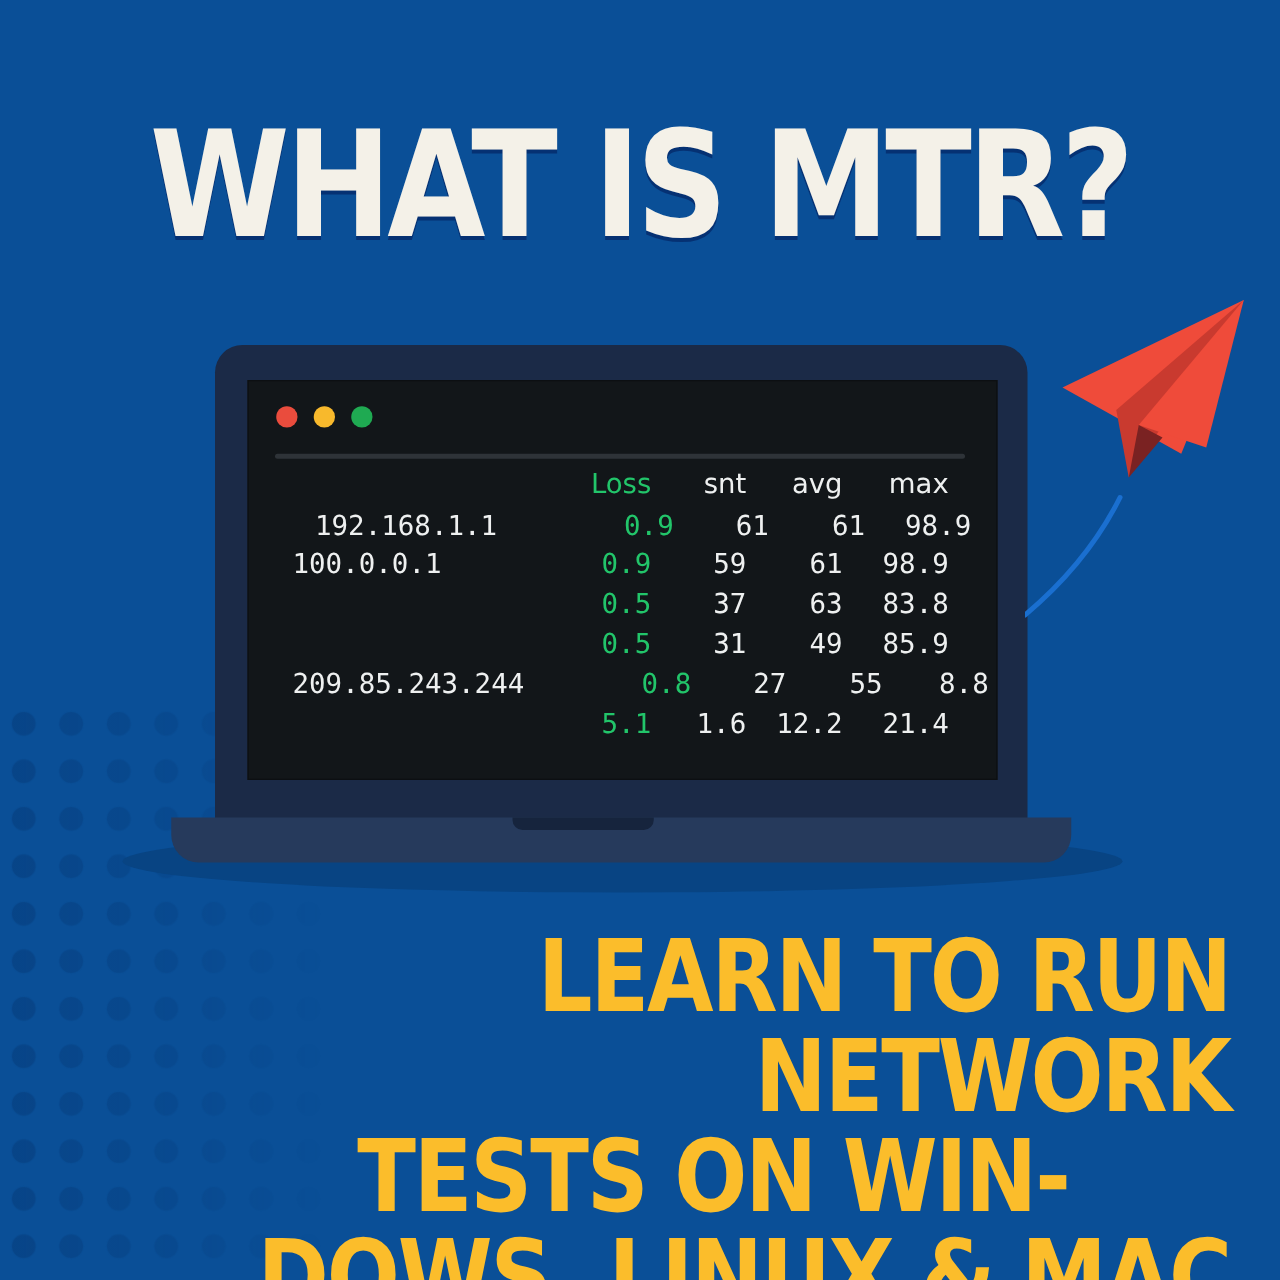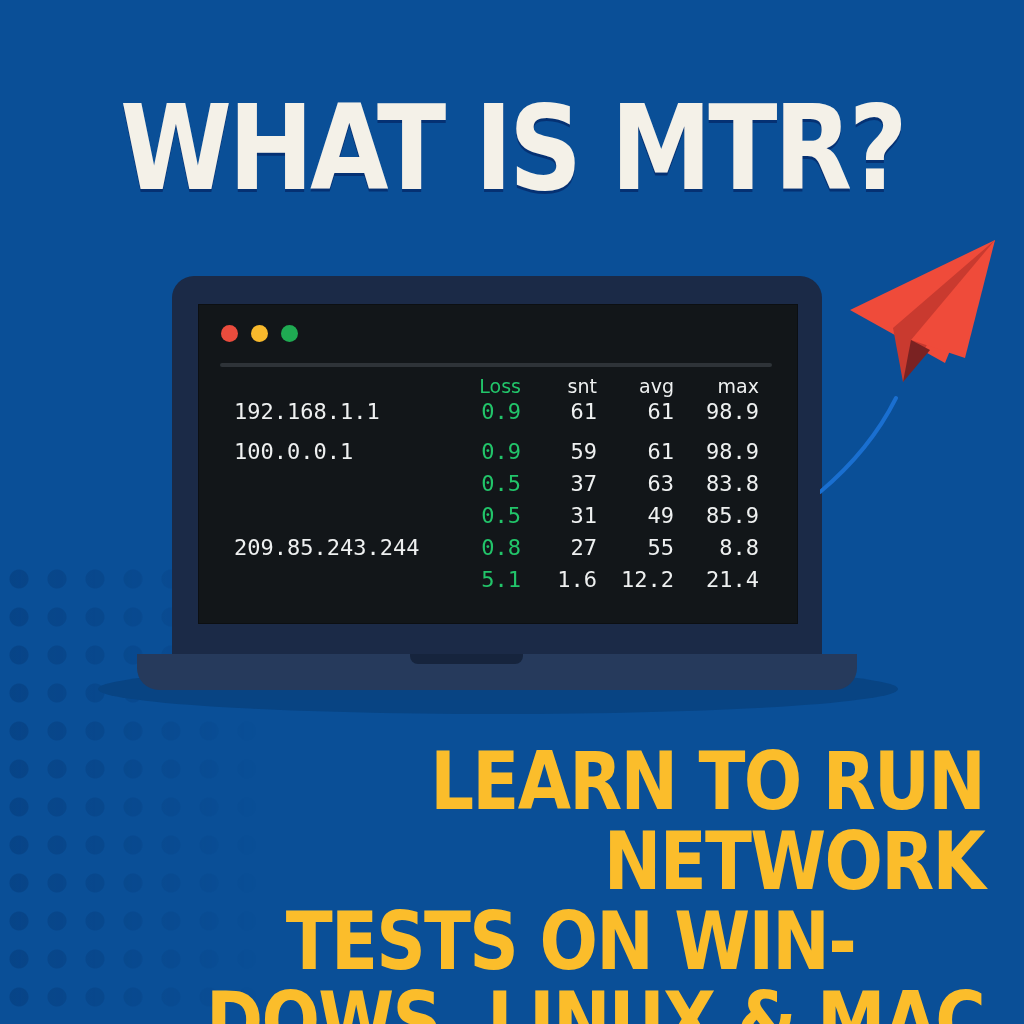--- a/index.html
+++ b/index.html
@@ -47,21 +47,21 @@
       position: absolute; left: 0; top: 68px; width: 598px;
       font-family: "DejaVu Sans Mono", monospace; font-size: 22px; color: #eef0f0;
     }
     .row { position: absolute; left: 0; height: 32px; width: 598px; }
     .c { position: absolute; top: 0; white-space: pre; }
     .c-host { left: 35px; }
     .c-loss { right: 276px; color: #22c56a; }
     .c-snt { right: 200px; }
     .c-avg { right: 123px; }
     .c-max { right: 38px; }
-    .hdr .c { font-family: "DejaVu Sans", sans-serif; font-size: 19px; }
+    .hdr .c { font-family: "DejaVu Sans", sans-serif; font-size: 22px; }
     .hdr .c-loss { right: 276px; }
     .laptop-base {
       position: absolute; left: 137px; top: 654px; width: 720px; height: 36px;
       background: #263a5c; border-radius: 0 0 22px 22px;
     }
     .notch {
       position: absolute; left: 273px; top: 0; width: 113px; height: 10px;
       background: #16243d; border-radius: 0 0 8px 8px;
     }
     .plane { position: absolute; left: 820px; top: 230px; width: 200px; height: 270px; }
@@ -92,21 +92,21 @@
   <div class="divider"></div>
 
   <div class="term">
     <div class="row hdr" style="top:2px;">
       <span class="c c-loss">Loss</span>
       <span class="c c-snt">snt</span>
       <span class="c c-avg">avg</span>
       <span class="c c-max">max</span>
     </div>
 
-    <div class="row" style="top:26px;">
+    <div class="row" style="top:36px;margin-left:18px;">
       <span class="c c-host">192.168.1.1</span>
       <span class="c c-loss">0.9</span>
       <span class="c c-snt">61</span>
       <span class="c c-avg">61</span>
       <span class="c c-max">98.9</span>
     </div>
     <div class="row" style="top:66px;">
       <span class="c c-host">100.0.0.1</span>
       <span class="c c-loss">0.9</span>
       <span class="c c-snt">59</span>
@@ -118,21 +118,21 @@
       <span class="c c-snt">37</span>
       <span class="c c-avg">63</span>
       <span class="c c-max">83.8</span>
     </div>
     <div class="row" style="top:130px;">
       <span class="c c-loss">0.5</span>
       <span class="c c-snt">31</span>
       <span class="c c-avg">49</span>
       <span class="c c-max">85.9</span>
     </div>
-    <div class="row" style="top:162px;">
+    <div class="row" style="top:162px;padding-left:32px;">
       <span class="c c-host">209.85.243.244</span>
       <span class="c c-loss">0.8</span>
       <span class="c c-snt">27</span>
       <span class="c c-avg">55</span>
       <span class="c c-max">8.8</span>
     </div>
     <div class="row" style="top:194px;">
       <span class="c c-loss">5.1</span>
       <span class="c c-snt">1.6</span>
       <span class="c c-avg">12.2</span>

